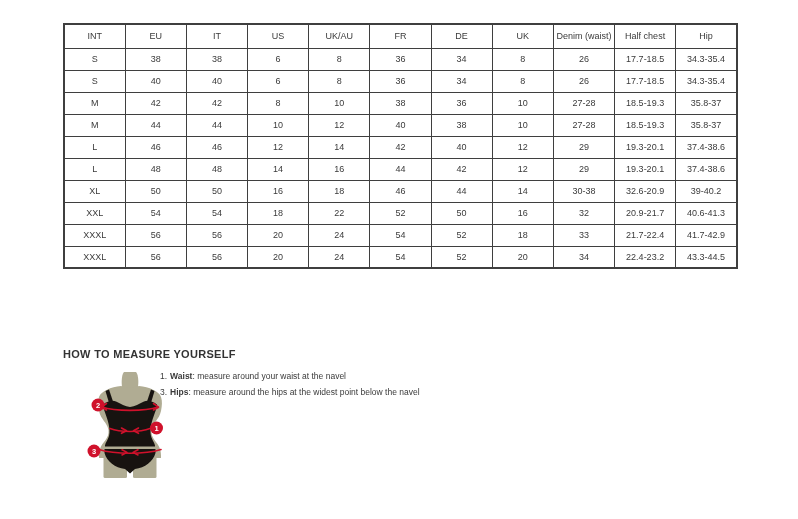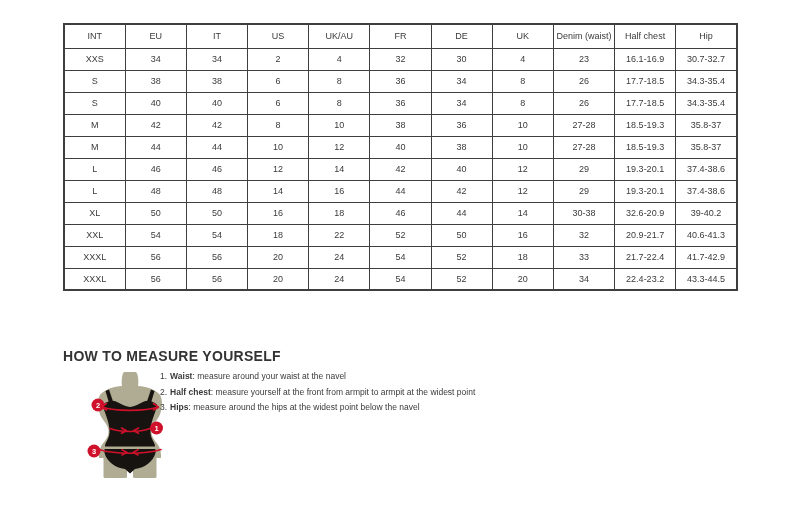--- a/index.html
+++ b/index.html
@@ -34,21 +34,21 @@
     height: 22px;
     white-space: nowrap;
     overflow: hidden;
   }
   table.size-chart th { height: 24px; }
 
   
   .measure { position: absolute; left: 63px; top: 348px; width: 520px; height: 160px; }
   .measure-heading {
     margin: 0;
-    font-size: 14px;
+    font-size: 11px;
     font-weight: 700;
     letter-spacing: 0.3px;
     color: #333333;
   }
   .figure-wrap { position: absolute; left: 12px; top: 22px; width: 110px; height: 130px; }
   .steps { position: absolute; left: 97px; top: 21px; }
   .step {
     font-size: 8.5px;
     line-height: 15.5px;
     color: #3a3a3a;
@@ -81,33 +81,20 @@
             <th>FR</th>
             <th>DE</th>
             <th>UK</th>
             <th>Denim (waist)</th>
             <th>Half chest</th>
             <th>Hip</th>
           </tr>
       </thead>
       <tbody>
           <tr>
-            <td>XXS</td>
-            <td>34</td>
-            <td>34</td>
-            <td>2</td>
-            <td>4</td>
-            <td>32</td>
-            <td>30</td>
-            <td>4</td>
-            <td>23</td>
-            <td>16.1-16.9</td>
-            <td>30.7-32.7</td>
-          </tr>
-          <tr>
             <td>S</td>
             <td>38</td>
             <td>38</td>
             <td>6</td>
             <td>8</td>
             <td>36</td>
             <td>34</td>
             <td>8</td>
             <td>26</td>
             <td>17.7-18.5</td>
@@ -279,21 +266,18 @@
           <text class="badge-num" x="19" y="83.8" text-anchor="middle">3</text>
         </g>
       </svg>
     </div>
 
     <div class="steps">
       <div class="step">
         <span class="num">1.</span><span class="lbl">Waist</span><span class="txt">: measure around your waist at the navel</span>
       </div>
       <div class="step">
-        <span class="num">2.</span><span class="lbl">Half chest</span><span class="txt">: measure yourself at the front from armpit to armpit at the widest point</span>
-      </div>
-      <div class="step">
         <span class="num">3.</span><span class="lbl">Hips</span><span class="txt">: measure around the hips at the widest point below the navel</span>
       </div>
     </div>
   </div>
 
 </div>
 
 </body></html>

